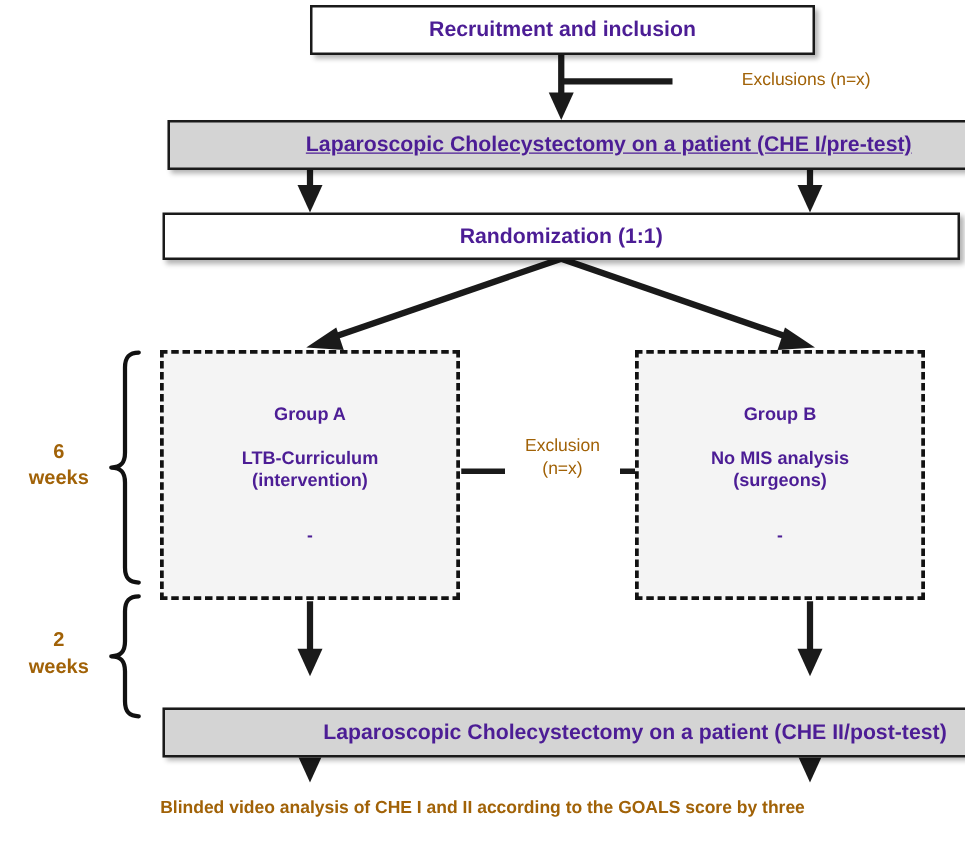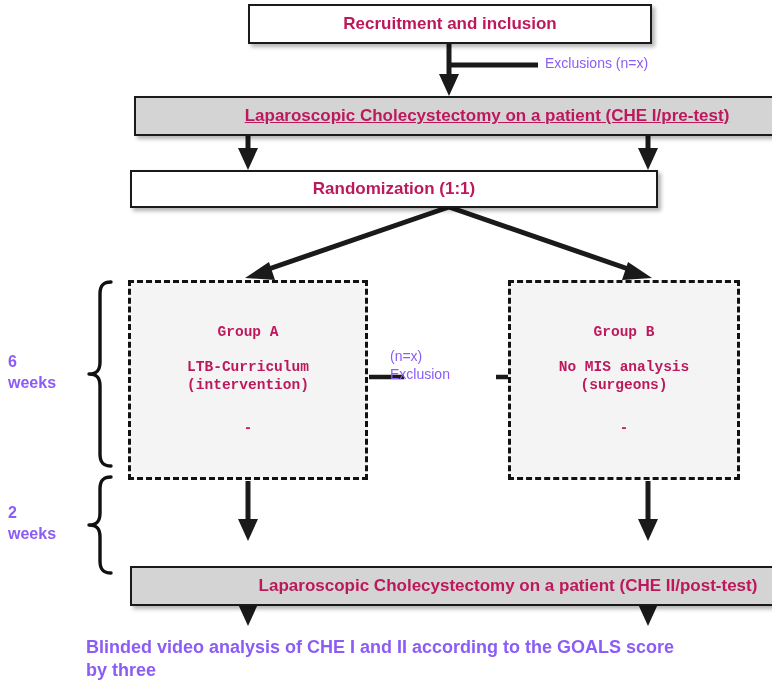--- a/index.html
+++ b/index.html
@@ -21,53 +21,52 @@
 
   
   .node {
     position: absolute;
     box-sizing: border-box;
     display: flex;
     flex-direction: column;
     align-items: center;
     justify-content: center;
     text-align: center;
-    color: #be185d;
+    color: #4c1d95;
     font-weight: bold;
     line-height: 1.25;
   }
   .box-plain {
     background: #ffffff;
     border: 2px solid #1a1a1a;
     box-shadow: 3px 3px 4px rgba(0,0,0,0.30);
   }
   .box-gray {
     background: #d4d4d4;
     border: 2px solid #1a1a1a;
     box-shadow: 3px 3px 4px rgba(0,0,0,0.30);
   }
   .box-dashed {
     background: #f4f4f4;
     border: 3px dashed #111111;
-    font-family: Liberation Mono, monospace;
   }
   .plain-text {
     position: absolute;
-    color: #8b5cf6;
-    text-align: left;
+    color: #a16207;
+    text-align: center;
     line-height: 1.3;
   }
 
   
   .t-title     { font-size: 17px; }
   .t-bar       { font-size: 17px; }
   .t-group     { font-size: 14.5px; }
   .t-side      { font-size: 14px; font-weight: normal; }
   .t-bracket   { font-size: 16px; font-weight: bold; }
-  .t-footer    { font-size: 18px; font-weight: bold; }
+  .t-footer    { font-size: 14px; font-weight: bold; }
 
   .group-line { margin: 0; }
   .group-gap  { height: 17px; }
   .group-dash { margin-top: 26px; font-weight: bold; font-size: 14px; }
 
   
   #wires {
     position: absolute;
     left: 0; top: 0;
     width: 772px;
@@ -165,35 +164,35 @@
   </div>
 
   <div class="plain-text t-side" style="left:545px; top:54px; width:200px;">
     <span>Exclusions (n=x)</span>
   </div>
 
   <div class="node box-gray t-bar" style="left:134px; top:96px; width:706px; height:40px;text-decoration:underline;">
     <span>Laparoscopic Cholecystectomy on a patient (CHE I/pre-test)</span>
   </div>
 
-  <div class="node box-plain t-bar" style="left:130px; top:170px; width:528px; height:38px;">
+  <div class="node box-plain t-bar" style="left:130px; top:170px; width:638px; height:38px;">
     <span>Randomization (1:1)</span>
   </div>
 
   <div class="node box-dashed t-group" style="left:128px; top:280px; width:240px; height:200px;">
     <span class="group-line">Group A</span>
     <span class="group-gap"></span>
     <span class="group-line">LTB-Curriculum</span>
     <span class="group-line">(intervention)</span>
     <span class="group-dash">-</span>
   </div>
 
   <div class="plain-text t-side" style="left:390px; top:347px; width:120px;">
+    <div>Exclusion</div>
     <div>(n=x)</div>
-    <div>Exclusion</div>
   </div>
 
   <div class="node box-dashed t-group" style="left:508px; top:280px; width:232px; height:200px;">
     <span class="group-line">Group B</span>
     <span class="group-gap"></span>
     <span class="group-line">No MIS analysis</span>
     <span class="group-line">(surgeons)</span>
     <span class="group-dash">-</span>
   </div>
 

